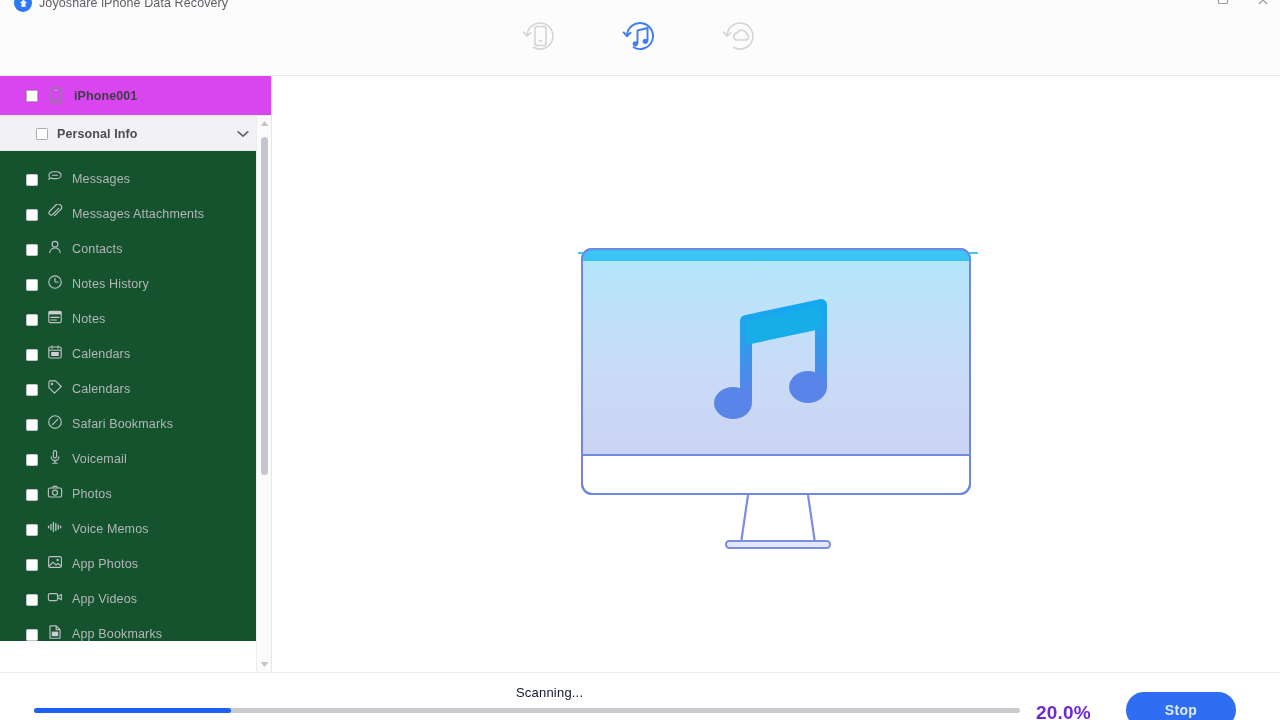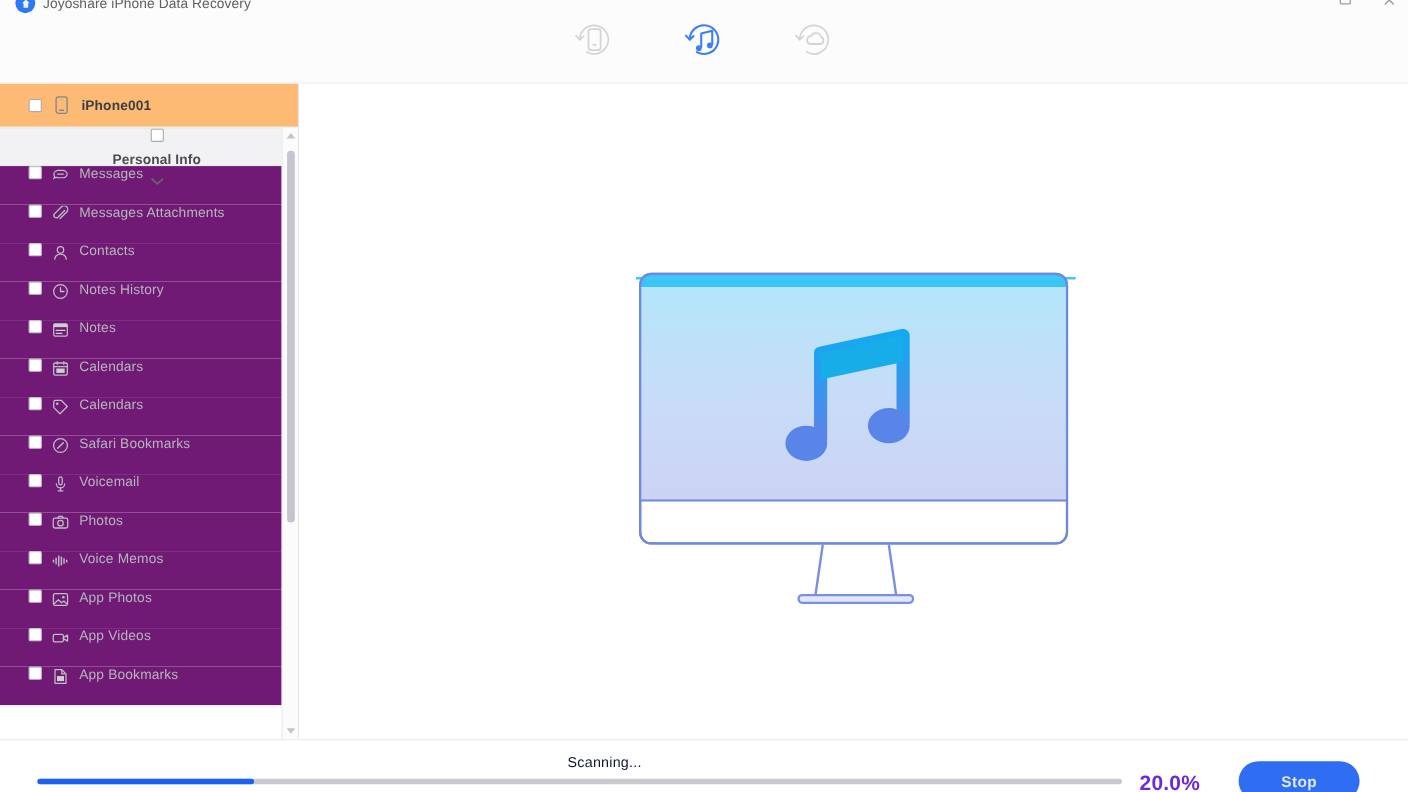--- a/index.html
+++ b/index.html
@@ -100,21 +100,21 @@
     overflow: hidden;
   }
 
   .device-row {
     height: 40px;
     flex: 0 0 40px;
     display: flex;
     align-items: center;
     padding-left: 26px;
     gap: 9px;
-    background: #fdba74;
+    background: #d946ef;
     border-bottom: 1px solid #ececee;
   }
   .device-name {
     font-size: 12.5px;
     font-weight: bold;
     color: #3c3f44;
     letter-spacing: .1px;
   }
 
   .cat-scroll {
@@ -128,38 +128,37 @@
   .group-head {
     height: 35px;
     display: flex;
     align-items: center;
     padding-left: 36px;
     padding-right: 22px;
     gap: 9px;
     background: #f2f2f4;
     border-top: 1px solid #e8e8ea;
     border-bottom: 1px solid #e8e8ea;
-    flex-direction: column;
   }
   .group-label {
     font-size: 12.5px;
     font-weight: bold;
     color: #4a4d52;
     flex: 1 1 auto;
     letter-spacing: .1px;
   }
   .chev { color: #6a6d72; display: flex; align-items: center; }
 
   .item {
     height: 35px;
     display: flex;
-    align-items: flex-start;
+    align-items: flex-end;
     padding-left: 26px;
     gap: 8px;
-    background: #701a75;
+    background: #14532d;
   }
   .item-icon {
     width: 18px; height: 18px;
     display: flex; align-items: center; justify-content: center;
     color: #b9bbbf;
     flex: 0 0 18px;
   }
   .item-label {
     font-size: 12.5px;
     color: #b4b6ba;

